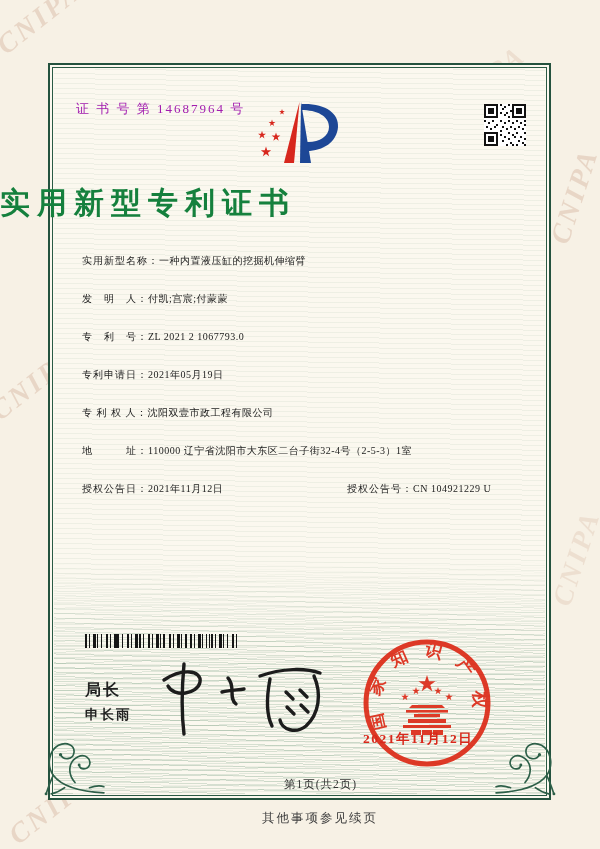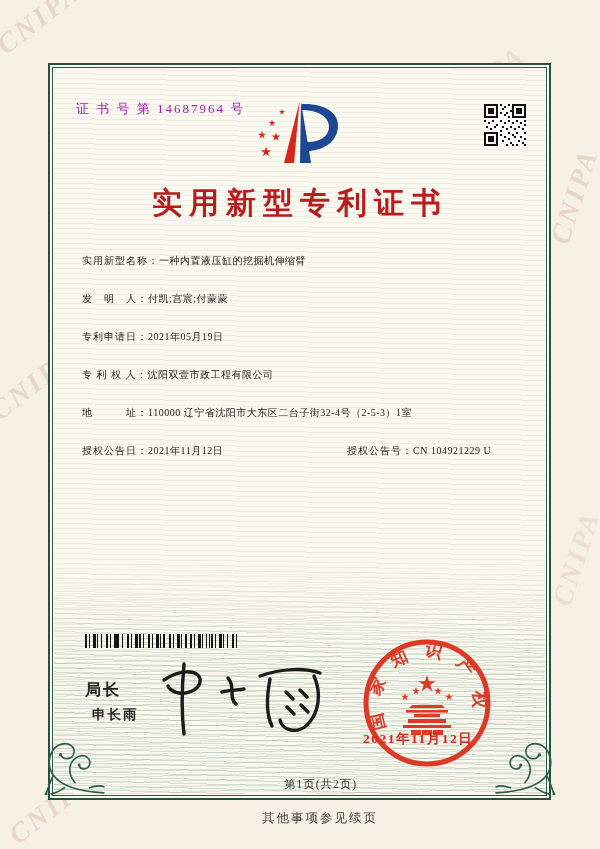--- a/index.html
+++ b/index.html
@@ -38,43 +38,43 @@
       repeating-linear-gradient(-1.5deg, rgba(106,150,120,0.18) 0 1px, transparent 1px 5.5px);
     -webkit-mask-image:linear-gradient(to bottom, transparent, #000 45%);
     mask-image:linear-gradient(to bottom, transparent, #000 45%);
   }
   
   .abs{position:absolute; z-index:3;}
   .cert-no{left:76px; top:100px; font-size:13px; letter-spacing:2px; color:#a21caf;}
   .qr{left:484px; top:104px;}
   .logo{left:253px; top:99px;}
   .title{
-    left:0; right:0; top:183px; text-align:center;
-    font-size:30px; font-weight:bold; letter-spacing:7px; color:#b91c1c;
+    left:0; right:0; top:183px; text-align:left;
+    font-size:30px; font-weight:bold; letter-spacing:7px; color:#15803d;
   }
   .fields{left:82px; top:249px; width:442px; font-size:10px; color:#222;}
   .field-row{margin-bottom:15px; line-height:23px;}
   .flabel{letter-spacing:1px;}
   .fvalue{letter-spacing:.5px;}
   .addr-val{display:inline-block; width:350px; vertical-align:top;}
   .grant-row{position:relative;}
   .pair-right{position:absolute; left:265px; top:0; white-space:nowrap;}
   .paras{
     left:82px; top:492px; width:437px; font-size:13.2px; line-height:25px;
     text-align:justify; color:#262626; letter-spacing:.4px;
   }
   .paras p{margin:0; text-indent:2.2em;}
   .barcode{
     left:85px; top:634px; width:153px; height:14px;
     background:
       repeating-linear-gradient(90deg,#161616 0 2px,transparent 2px 4px,#161616 4px 5px,transparent 5px 8px,#161616 8px 11px,transparent 11px 12px,#161616 12px 13px,transparent 13px 16px,#161616 16px 17px,transparent 17px 21px),
       repeating-linear-gradient(90deg,transparent 0 9px,#161616 9px 10px,transparent 10px 23px);
   }
   .gov-title{left:85px; top:680px; font-size:16px; font-weight:600; letter-spacing:2px; color:#222;}
-  .gov-name{left:85px; top:706px; font-size:13.5px; font-weight:600; letter-spacing:2px; color:#222;margin-left:7px;}
+  .gov-name{left:85px; top:706px; font-size:13.5px; font-weight:600; letter-spacing:2px; color:#222;}
   .signature{left:148px; top:652px;}
   .seal{left:359px; top:635px; opacity:.92;}
   .seal-date{
     left:363px; top:730px; width:150px; white-space:nowrap;
     color:#d8281b; font-size:13.5px; font-weight:bold; letter-spacing:1.5px; z-index:4;
   }
   .page-no{left:0; right:0; top:777px; text-align:center; font-size:11.5px; color:#333; letter-spacing:1px;padding-left:41px;}
   .note{left:0; right:0; top:810px; text-align:center; font-size:12.5px; color:#3d3d3d; letter-spacing:2px;padding-left:40px;}
   .fl{position:absolute; z-index:3;}
   .fl-left{left:44px; top:736px;}
@@ -169,20 +169,23 @@
   </svg>
 
   <div class="abs title">实用新型专利证书</div>
 
   <div class="abs fields">
     <div class="field-row">
       <span class="flabel">实用新型名称：</span><span class="fvalue">一种内置液压缸的挖掘机伸缩臂</span>
     </div>
     <div class="field-row">
       <span class="flabel">发　明　人：</span><span class="fvalue">付凯;宫宸;付蒙蒙</span>
+    </div>
+    <div class="field-row">
+      <span class="flabel">专　利　号：</span><span class="fvalue">ZL 2021 2 1067793.0</span>
     </div>
     <div class="field-row">
       <span class="flabel">专利申请日：</span><span class="fvalue">2021年05月19日</span>
     </div>
     <div class="field-row">
       <span class="flabel">专 利 权 人：</span><span class="fvalue">沈阳双壹市政工程有限公司</span>
     </div>
     <div class="field-row">
       <span class="flabel">地　　　址：</span><span class="fvalue addr-val">110000 辽宁省沈阳市大东区二台子街32-4号（2-5-3）1室</span>
     </div>

